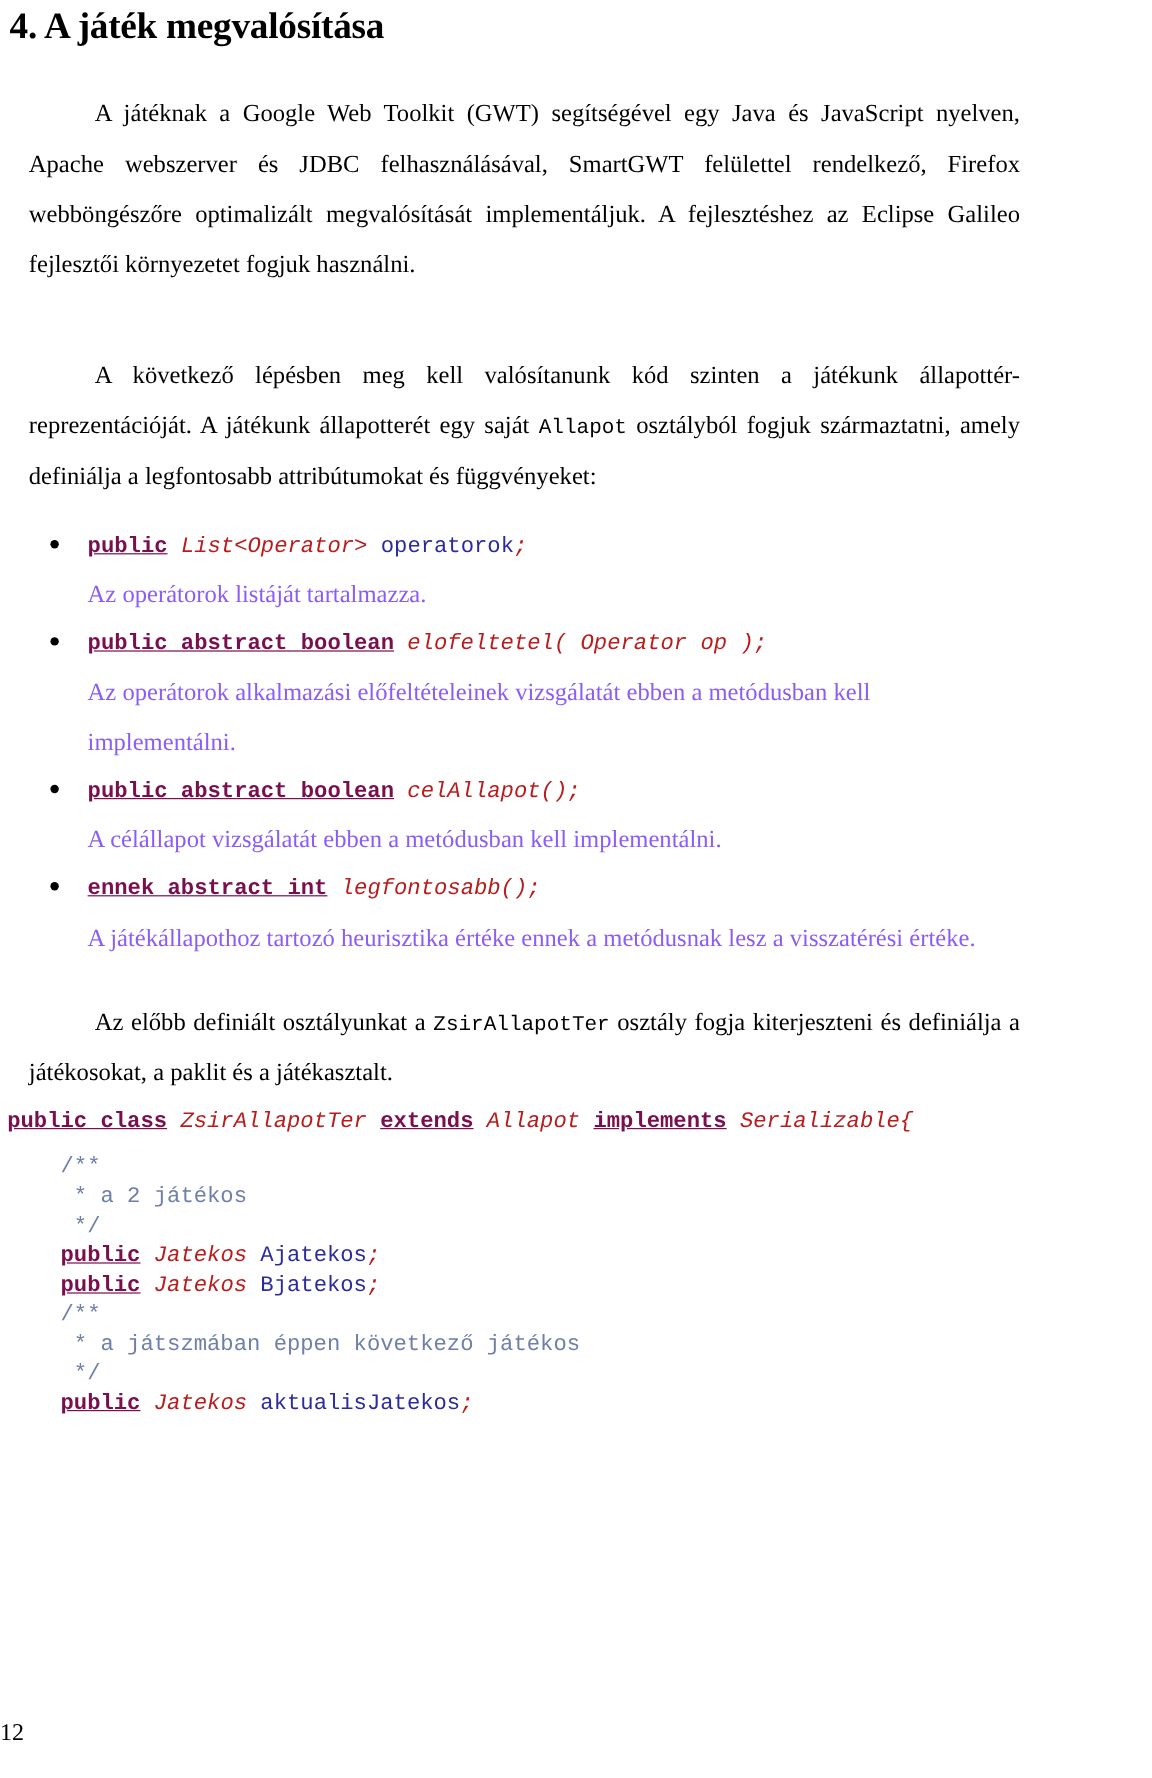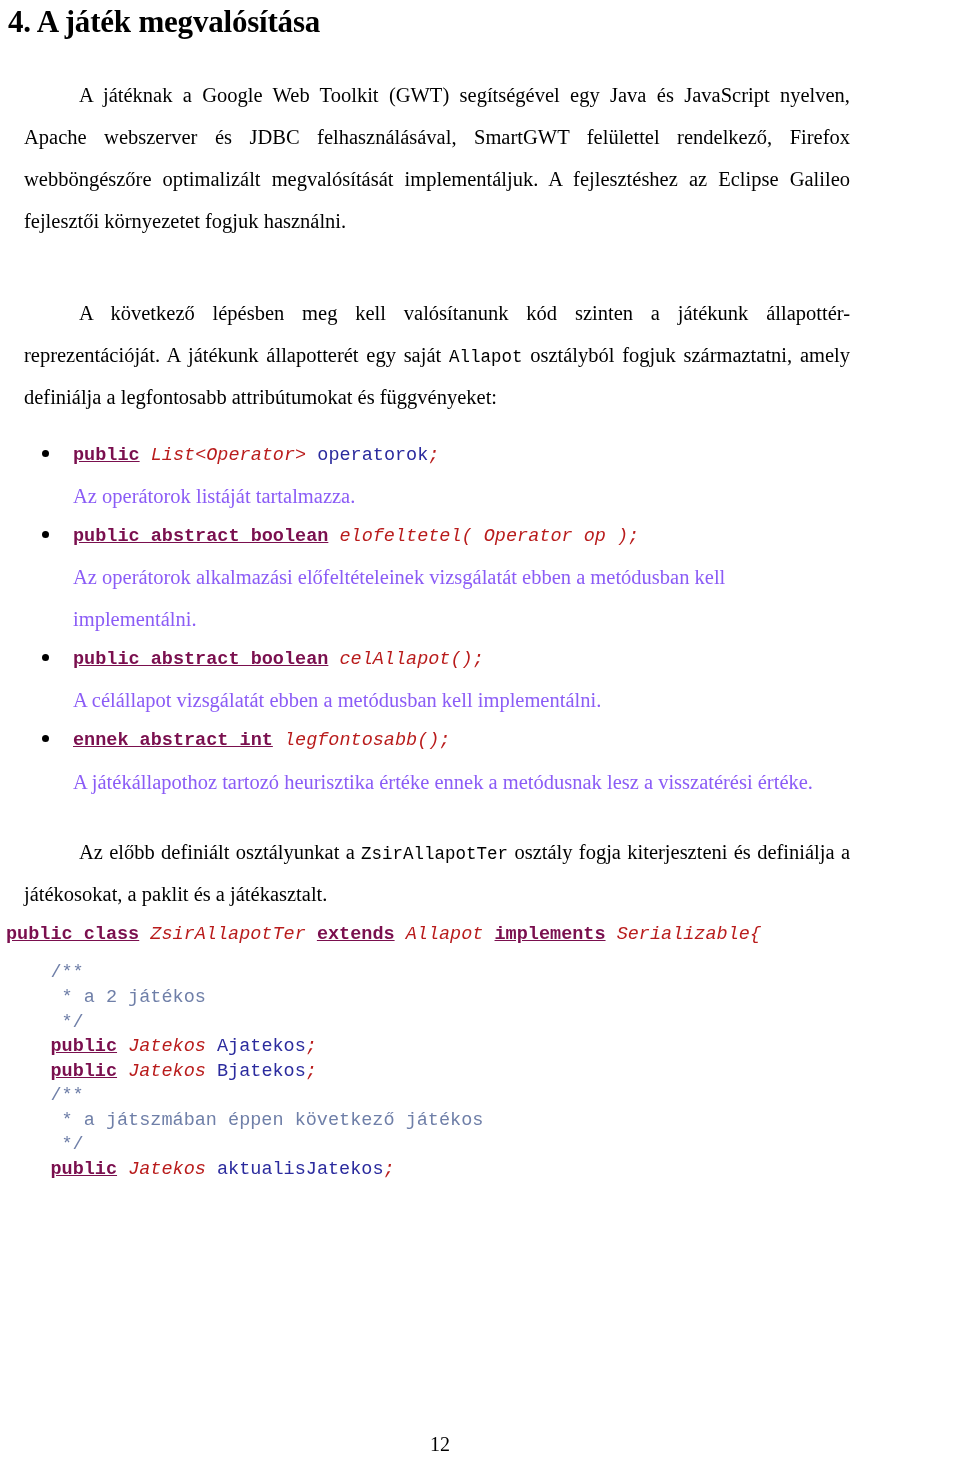--- a/index.html
+++ b/index.html
@@ -116,24 +116,23 @@
   
   .sp-8  { height: 8px; }
   .sp-18 { height: 18px; }
   .sp-22 { height: 22px; }
   .sp-28 { height: 28px; }
   .sp-34 { height: 34px; }
 
   
   .pagenum {
     position: absolute;
-    left: 16px;
+    left: 0;
     right: 0;
     bottom: 26px;
-    text-align: center;
     font-size: 20px;
     font-family: "Liberation Serif", "DejaVu Serif", serif;
     color: #000;
   }
 </style>
 </head>
 <body>
 
 <div class="page">
 

